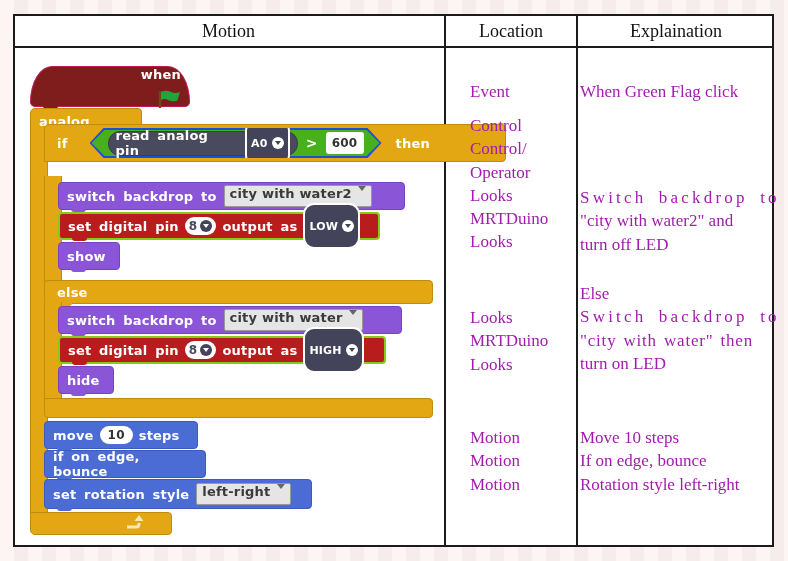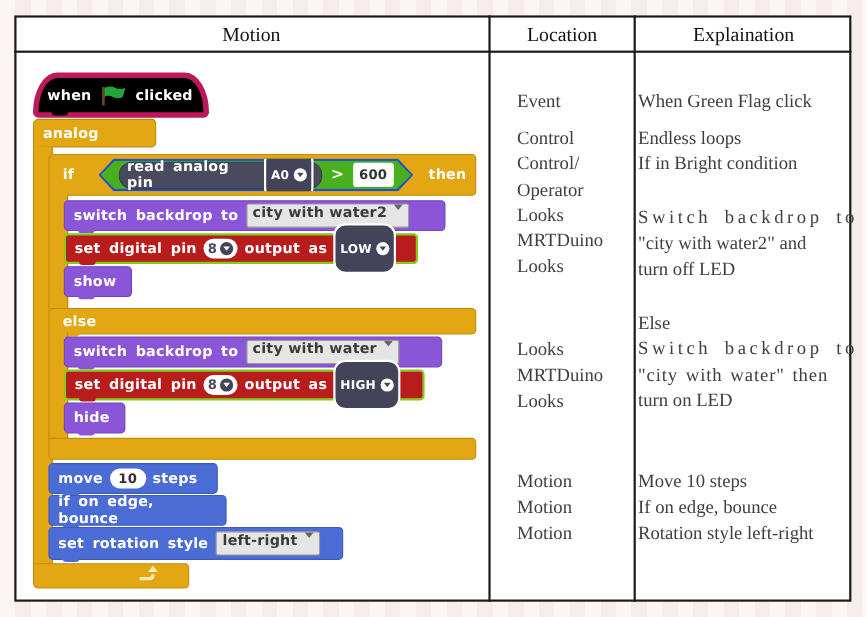--- a/index.html
+++ b/index.html
@@ -15,56 +15,56 @@
     border:2px solid #1b1b1b;background:#ffffff;box-sizing:border-box;}
   .vline{position:absolute;top:14px;height:533px;width:2px;background:#1b1b1b;}
   .v1{left:444px;} .v2{left:576px;}
   .hline{position:absolute;left:13px;top:46px;width:761px;height:2px;background:#1b1b1b;}
   .th{position:absolute;top:21px;font-size:18px;color:#111;text-align:center;}
   .th-coding{left:13px;width:431px;}
   .th-loc{left:446px;width:130px;}
   .th-expl{left:578px;width:196px;}
 
   
-  .grp{position:absolute;font-size:17px;color:#404040;}
+  .grp{position:absolute;font-size:17px;color:#a21caf;}
   .grp .tline{line-height:23.3px;height:23.3px;white-space:nowrap;}
   .loc-g1{left:470px;top:80px;} .loc-g2{left:470px;top:114px;}
   .loc-g3{left:470px;top:306px;} .loc-g4{left:470px;top:426px;}
   .expl-g1{left:580px;top:80px;} .expl-g2{left:580px;top:114px;}
   .expl-g3{left:580px;top:186px;} .expl-g4{left:580px;top:282px;}
   .expl-g5{left:580px;top:426px;}
   .expl-g3 .tline:nth-child(1){letter-spacing:3.2px;word-spacing:5px;}
   .expl-g4 .tline:nth-child(2){letter-spacing:3.2px;word-spacing:5px;}
   .expl-g4 .tline:nth-child(3){letter-spacing:0.8px;word-spacing:2px;}
 
   
   .script{position:absolute;left:0;top:0;width:444px;height:547px;
     font-family:"DejaVu Sans","Liberation Sans",sans-serif;}
   .blk{position:absolute;box-sizing:border-box;display:flex;align-items:center;
     color:#fff;font-size:13px;font-weight:700;word-spacing:3px;letter-spacing:.2px;
     padding:0 8px;border-radius:4px;}
   .tab::after{content:'';position:absolute;bottom:-3px;left:12px;width:15px;height:4px;
     background:inherit;border-radius:0 0 3px 3px;}
 
-  .c-events{background:#000000;border:5px solid #be185d;}
+  .c-events{background:#7f1d1d;border:1px solid #be185d;flex-direction:column;}
   .c-control{background:#e2a713;border:1px solid #c08c0d;}
   .c-looks{background:#8a55d7;border:1px solid #7443bd;}
   .c-mrt{background:#b91c1c;border:2px solid #84cc16;}
   .c-motion{background:#4a6cd4;border:1px solid #3c5bbd;}
 
   .hat{left:30px;top:66px;width:160px;height:41px;
     border-radius:22px 22px 5px 5px / 36px 36px 5px 5px;
     align-items:flex-end;padding-bottom:7px;gap:8px;}
   .flag{display:inline-flex;margin-bottom:-2px;}
 
   .forever-top{left:30px;top:108px;width:112px;height:26px;border-radius:5px 4px 4px 0;}
   .forever-spine{left:30px;top:133px;width:14px;height:380px;border-radius:0;border-top:none;border-bottom:none;}
   .forever-bottom{left:30px;top:512px;width:142px;height:23px;border-radius:0 4px 4px 5px;justify-content:flex-end;padding-right:26px;}
 
-  .if-top{left:44px;top:140px;width:389px;height:38px;border-radius:5px 4px 4px 0;padding-left:12px;}
+  .if-top{left:44px;top:124px;width:462px;height:38px;border-radius:5px 4px 4px 0;padding-left:12px;}
   .else-bar{left:44px;top:280px;width:389px;height:24px;border-radius:4px;padding-left:12px;}
   .if-spine1{left:44px;top:176px;width:14px;height:106px;border-top:none;border-bottom:none;border-radius:0;}
   .if-spine2{left:44px;top:302px;width:14px;height:98px;border-top:none;border-bottom:none;border-radius:0;}
   .if-bottom{left:44px;top:398px;width:389px;height:20px;border-radius:0 4px 4px 4px;}
 
   .hex-outer{position:relative;margin-left:22px;width:292px;height:30px;background:#1d4ed8;
     clip-path:polygon(14px 0,calc(100% - 14px) 0,100% 50%,calc(100% - 14px) 100%,14px 100%,0 50%);}
   .hex-inner{position:absolute;inset:2px;background:#47b01c;
     clip-path:polygon(13px 0,calc(100% - 13px) 0,100% 50%,calc(100% - 13px) 100%,0 100%,0 50%);
     clip-path:polygon(13px 0,calc(100% - 13px) 0,100% 50%,calc(100% - 13px) 100%,13px 100%,0 50%);}
@@ -259,24 +259,20 @@
     </div>
   <div class="grp loc-g4">
       <div class="tline">Motion</div>
       <div class="tline">Motion</div>
       <div class="tline">Motion</div>
     </div>
 
   <div class="grp expl-g1">
       <div class="tline">When Green Flag click</div>
     </div>
-  <div class="grp expl-g2">
-      <div class="tline">Endless loops</div>
-      <div class="tline">If in Bright condition</div>
-    </div>
   <div class="grp expl-g3">
       <div class="tline">Switch backdrop to</div>
       <div class="tline">"city with water2" and</div>
       <div class="tline">turn off LED</div>
     </div>
   <div class="grp expl-g4">
       <div class="tline">Else</div>
       <div class="tline">Switch backdrop to</div>
       <div class="tline">"city with water" then</div>
       <div class="tline">turn on LED</div>

